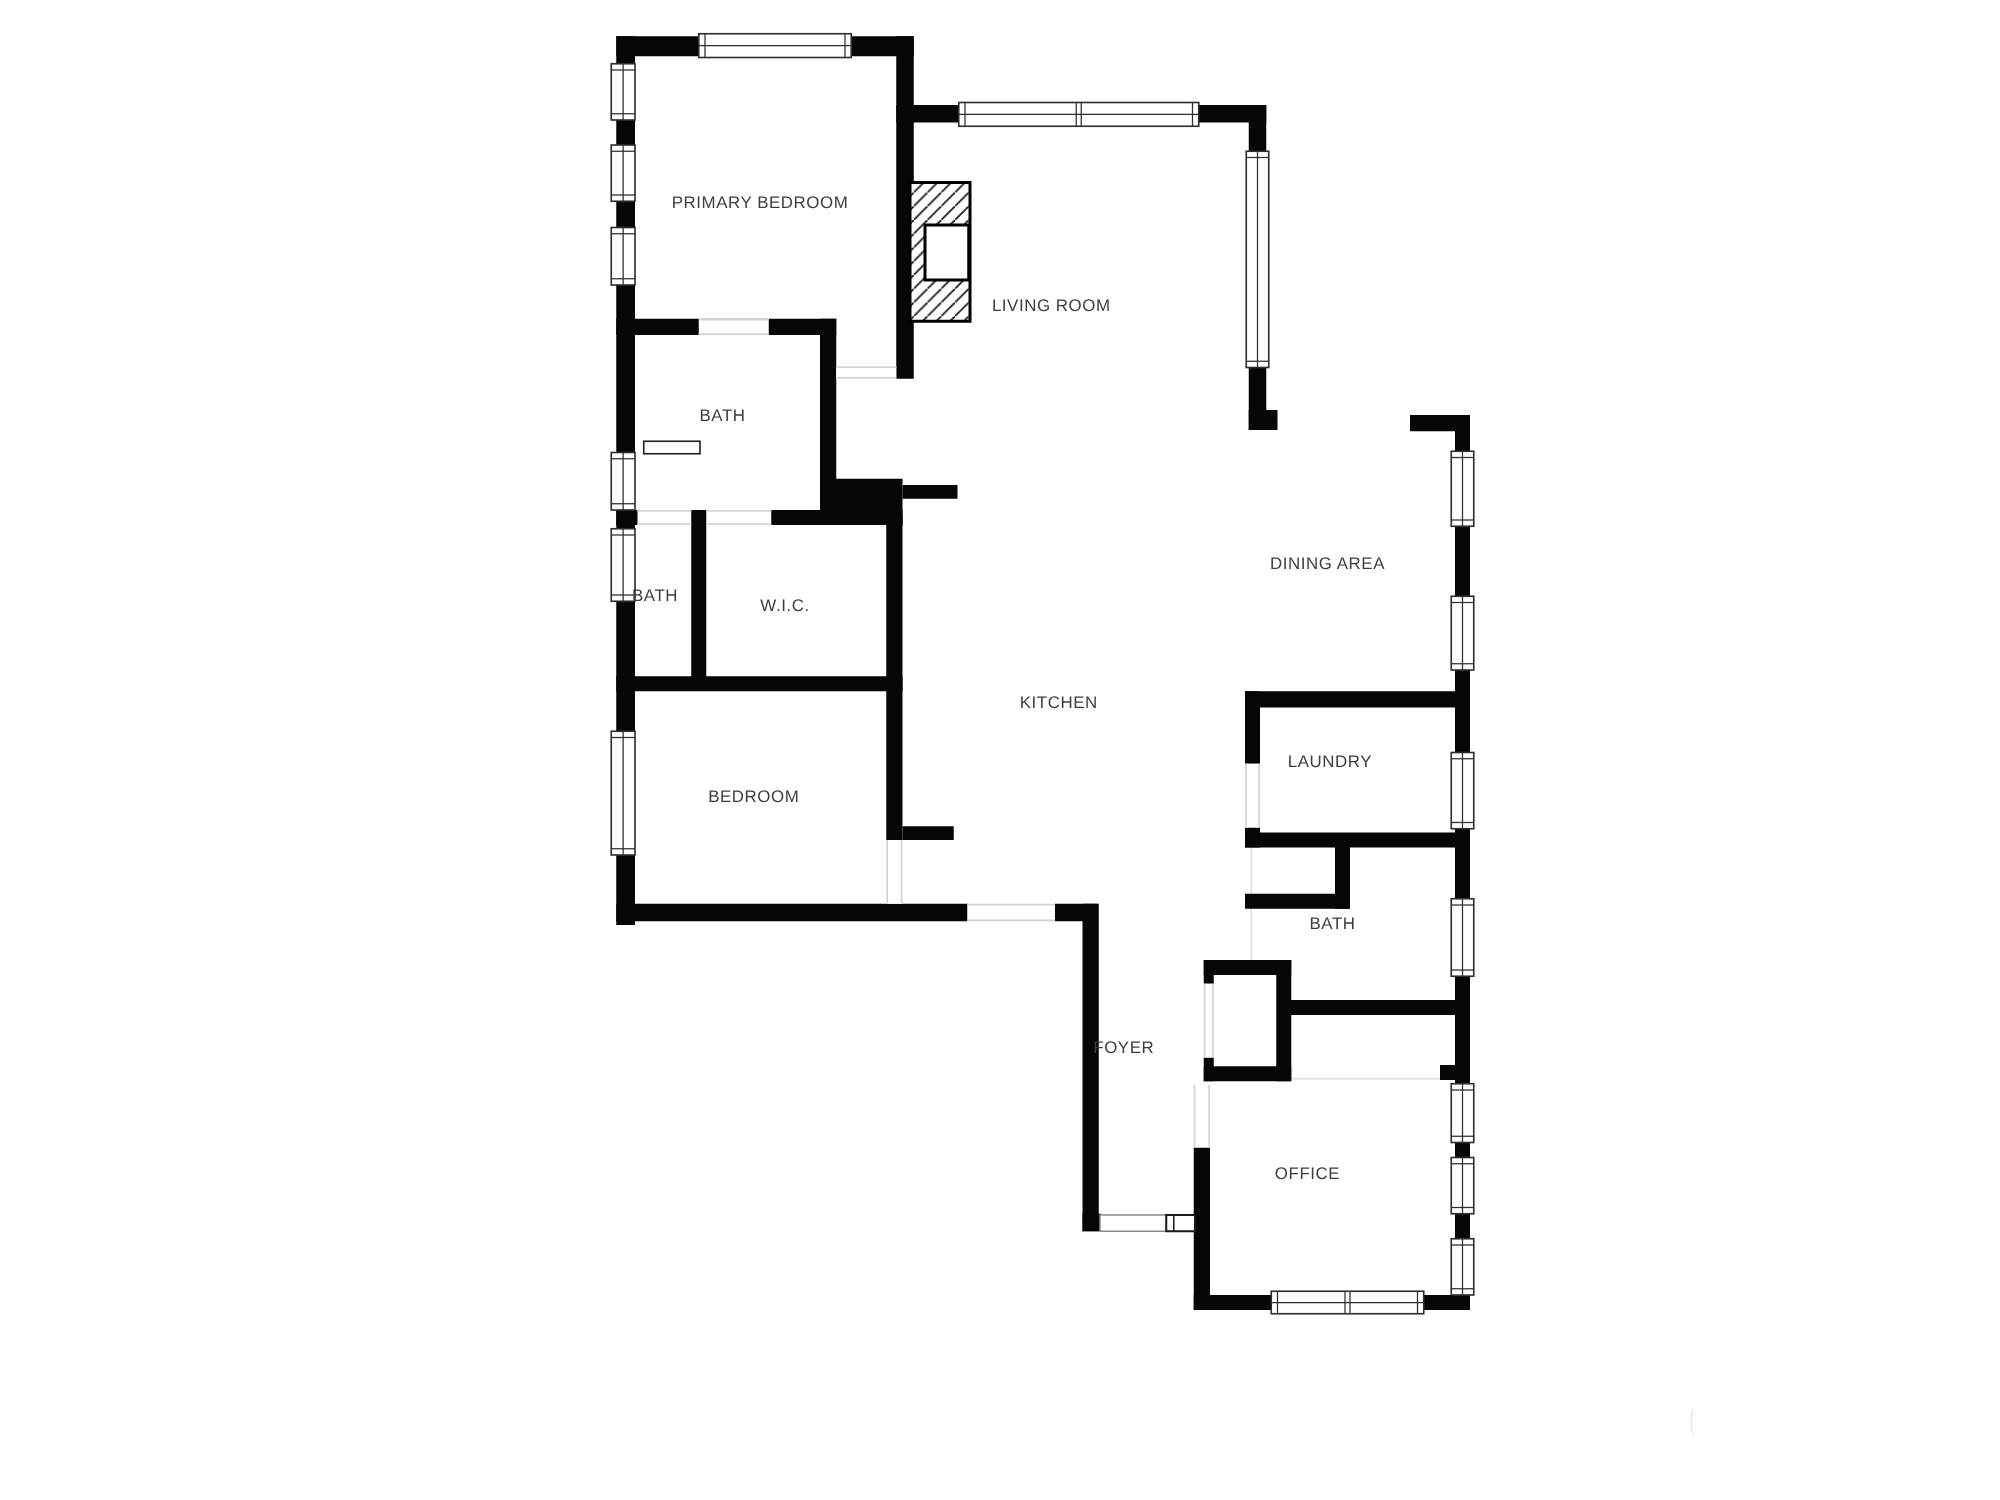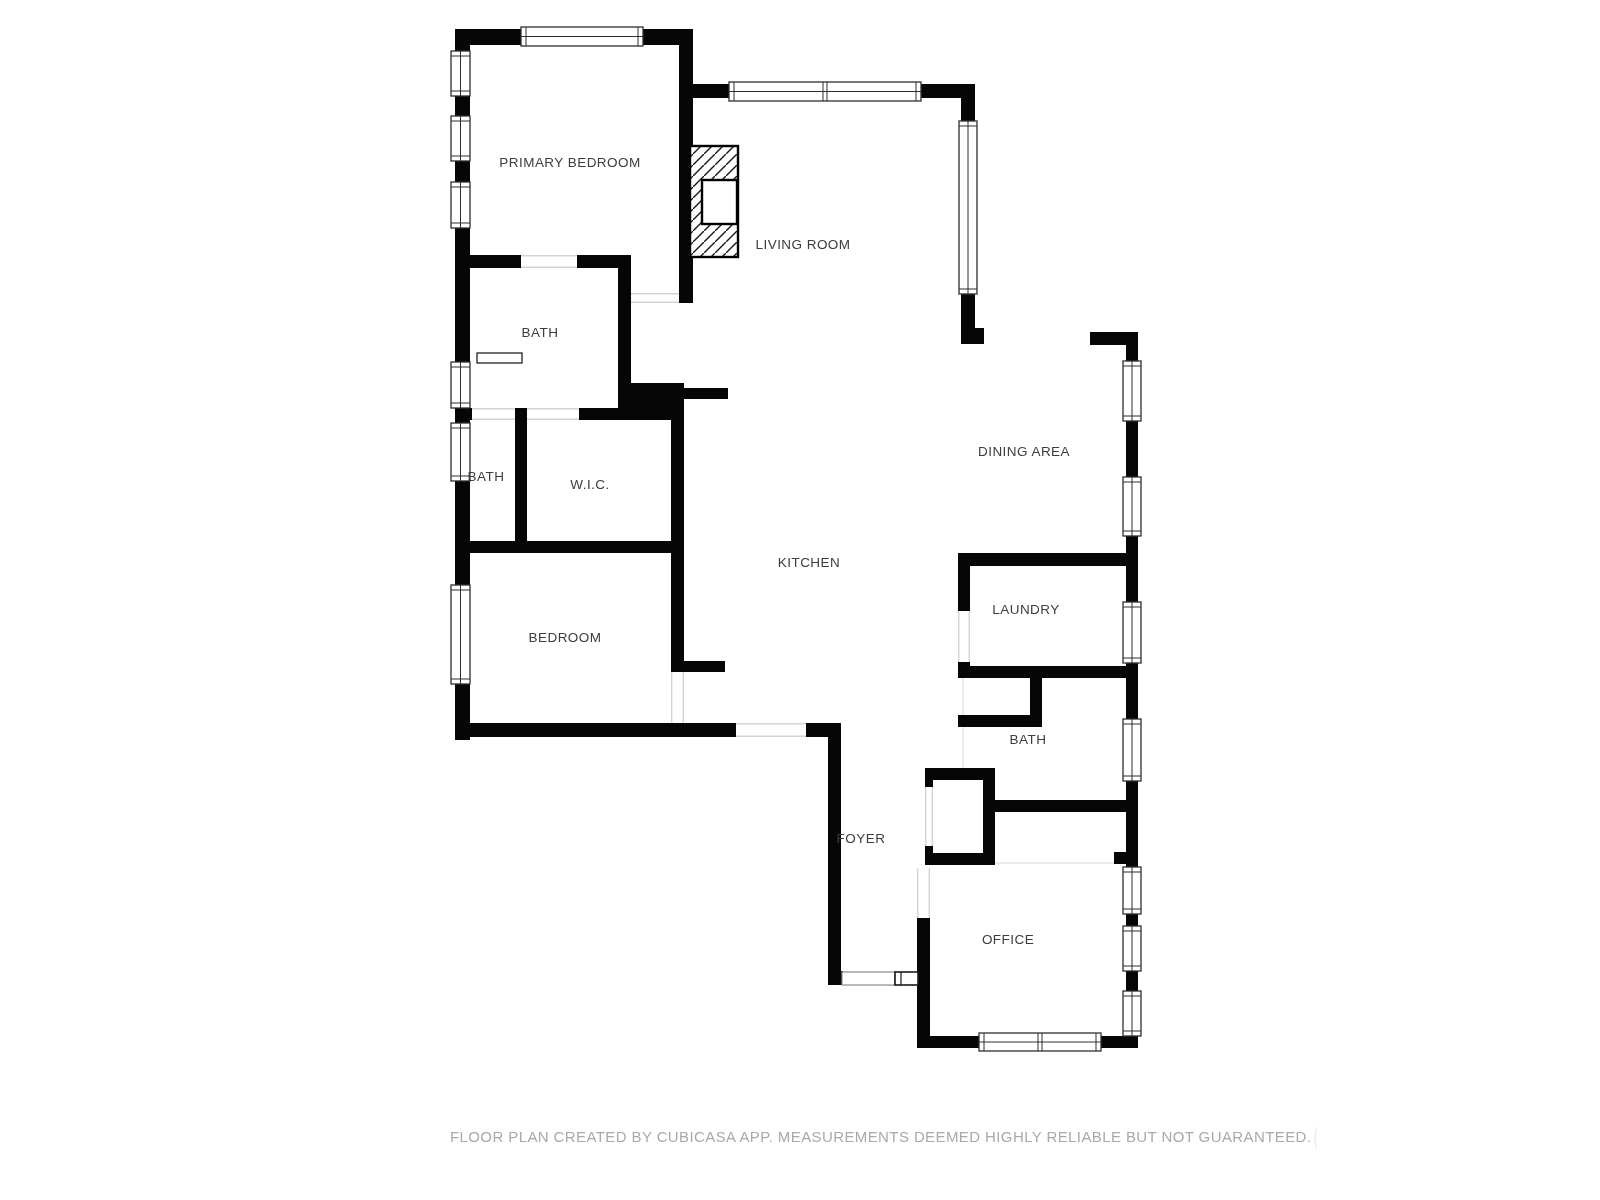--- a/index.html
+++ b/index.html
@@ -1,17 +1,17 @@
 <!DOCTYPE html>
 <html><head>
 <meta charset="utf-8">
 <style>
   html,body{margin:0;padding:0;background:#ffffff;}
   .canvas{position:relative;width:1317px;height:1200px;background:#ffffff;overflow:hidden;
-          font-family:"Liberation Sans", sans-serif;}
+          font-family:"Liberation Sans", sans-serif;margin-left:38px;}
   #plan-svg{position:absolute;left:0;top:0;}
   .footer-note{position:absolute;left:450px;top:1128px;width:665px;text-align:center;
                font-size:15px;color:#a9a9a9;letter-spacing:0.4px;white-space:nowrap;}
   .watermark-circle{position:absolute;left:1314px;top:1109px;width:54px;height:54px;
                     border-radius:50%;border:2px solid #f1f0f1;background:#fcfcfc;}
 </style>
 </head>
 <body>
 
 <div class="canvas">
@@ -171,15 +171,14 @@
       <text x="486" y="480.5" text-anchor="middle" fill="#3d3d3d" font-size="13.5" letter-spacing="0.45" font-family="&quot;Liberation Sans&quot;, sans-serif">BATH</text>
       <text x="590" y="488.5" text-anchor="middle" fill="#3d3d3d" font-size="13.5" letter-spacing="0.45" font-family="&quot;Liberation Sans&quot;, sans-serif">W.I.C.</text>
       <text x="1024" y="455.5" text-anchor="middle" fill="#3d3d3d" font-size="13.5" letter-spacing="0.45" font-family="&quot;Liberation Sans&quot;, sans-serif">DINING AREA</text>
       <text x="809" y="566.5" text-anchor="middle" fill="#3d3d3d" font-size="13.5" letter-spacing="0.45" font-family="&quot;Liberation Sans&quot;, sans-serif">KITCHEN</text>
       <text x="565" y="641.5" text-anchor="middle" fill="#3d3d3d" font-size="13.5" letter-spacing="0.45" font-family="&quot;Liberation Sans&quot;, sans-serif">BEDROOM</text>
       <text x="1026" y="613.5" text-anchor="middle" fill="#3d3d3d" font-size="13.5" letter-spacing="0.45" font-family="&quot;Liberation Sans&quot;, sans-serif">LAUNDRY</text>
       <text x="1028" y="743.5" text-anchor="middle" fill="#3d3d3d" font-size="13.5" letter-spacing="0.45" font-family="&quot;Liberation Sans&quot;, sans-serif">BATH</text>
       <text x="861" y="842.5" text-anchor="middle" fill="#3d3d3d" font-size="13.5" letter-spacing="0.45" font-family="&quot;Liberation Sans&quot;, sans-serif">FOYER</text>
       <text x="1008" y="943.5" text-anchor="middle" fill="#3d3d3d" font-size="13.5" letter-spacing="0.45" font-family="&quot;Liberation Sans&quot;, sans-serif">OFFICE</text>
     </svg>
-  <div class="footer-note">FLOOR PLAN CREATED BY CUBICASA APP. MEASUREMENTS DEEMED HIGHLY RELIABLE BUT NOT GUARANTEED.</div>
   <div class="watermark-circle"></div>
 </div>
 
 </body></html>

